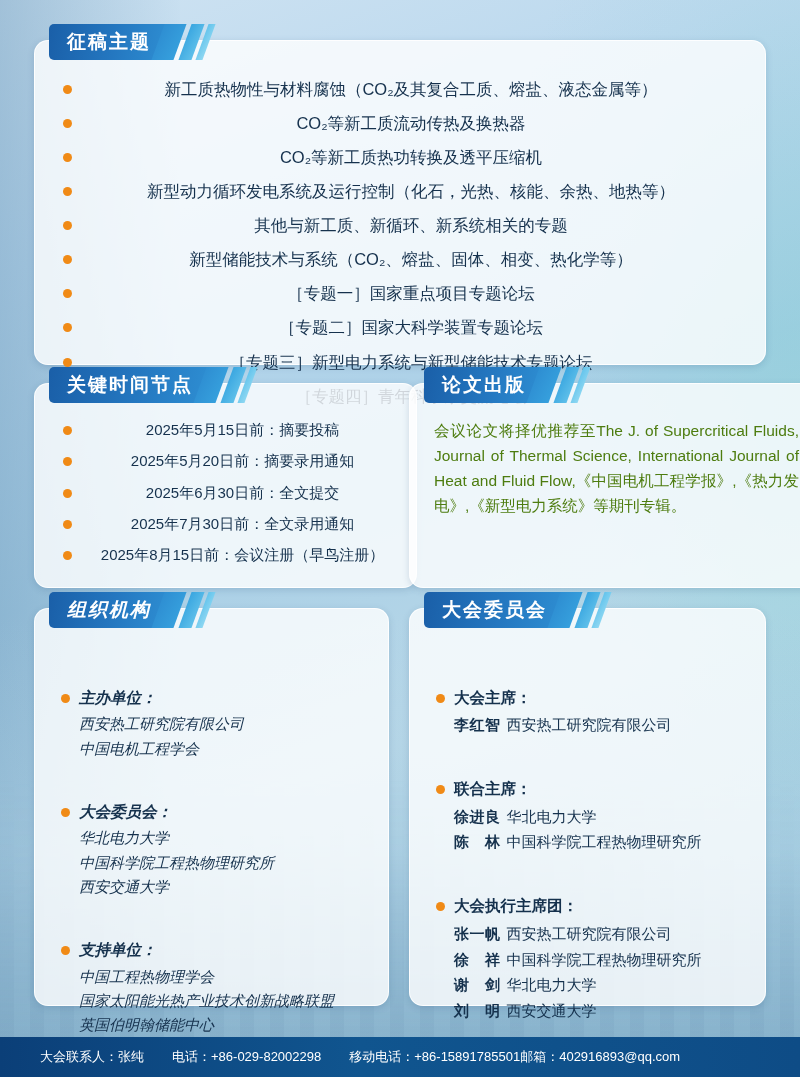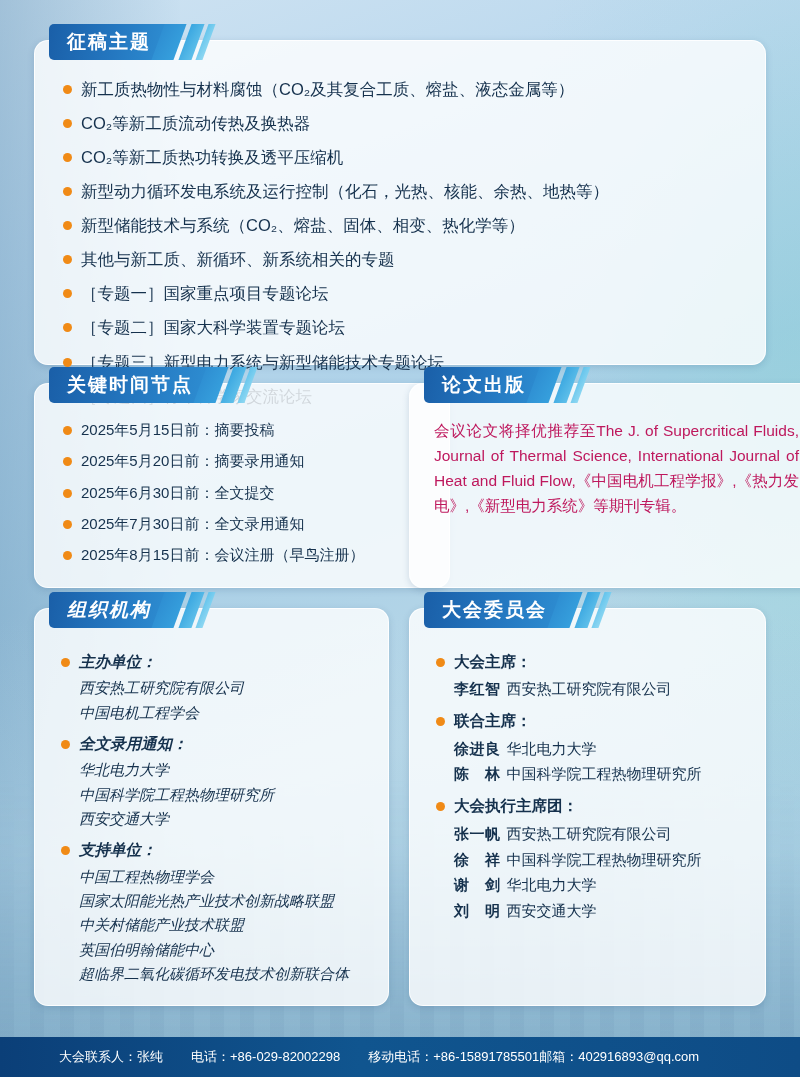--- a/index.html
+++ b/index.html
@@ -80,51 +80,52 @@
     transform: skewX(-20deg);
   }
 
   
   ul.blist { list-style: none; }
   ul.blist li {
     position: relative;
     padding-left: 20px;
     color: #15314d;
     line-height: 1.55;
+    text-align: center;
   }
   ul.blist li::before {
     content: "";
     position: absolute; left: 2px; top: 8px;
     width: 9px; height: 9px; border-radius: 50%;
     background: #f08a16;
   }
 
   
   #card-topics { left: 34px; top: 40px; width: 732px; height: 325px; }
   #card-topics .body { padding: 36px 24px 10px 26px; }
   #card-topics ul.blist li { font-size: 16.5px; margin-bottom: 8.5px; }
 
   
-  #card-dates { left: 34px; top: 383px; width: 416px; height: 205px; }
+  #card-dates { left: 34px; top: 383px; width: 383px; height: 205px; }
   #card-dates .body { padding: 34px 12px 10px 26px; }
   #card-dates ul.blist li { font-size: 15px; margin-bottom: 8px; }
 
   
   #card-pub { left: 409px; top: 383px; width: 413px; height: 205px; }
   #card-pub .body { padding: 34px 22px 10px 24px; }
   #card-pub p {
-    font-size: 15.5px; color: #be185d;
+    font-size: 15.5px; color: #4d7c0f;
     line-height: 1.62; text-align: justify; text-justify: inter-ideograph;
   }
 
   
   #card-org { left: 34px; top: 608px; width: 355px; height: 398px; font-style: italic; }
   #card-com { left: 409px; top: 608px; width: 357px; height: 398px; }
   .org-body { padding: 38px 14px 10px 24px; }
-  .org-group { margin-bottom: 4px; }
+  .org-group { margin-bottom: 4px; margin-top: 36px; }
   .org-head {
     position: relative; padding-left: 20px;
     font-size: 15.5px; font-weight: bold; color: #15314d;
     line-height: 1.9;
   }
   .org-head::before {
     content: ""; position: absolute; left: 2px; top: 11px;
     width: 9px; height: 9px; border-radius: 50%; background: #f08a16;
   }
   .org-item {
@@ -134,21 +135,21 @@
   .person .pname { font-weight: bold; letter-spacing: 0.5px; }
   .person .paff { margin-left: 6px; }
 
   
   #footer {
     position: absolute; left: 0; bottom: 0; width: 800px; height: 40px;
     background: linear-gradient(90deg, #0b3f78 0%, #10558f 45%, #0e4c86 100%);
     display: flex; align-items: center; z-index: 3;
   }
   #footer .fitem { color: #ffffff; font-size: 13px; }
-  #footer .fitem.s1 { margin-left: 59px; }
+  #footer .fitem.s1 { margin-left: 40px; }
   #footer .fitem.s2 { margin-left: 28px; }
   #footer .fitem.s3 { margin-left: 28px; }
   #footer .fitem.s4 { }
 </style>
 </head>
 <body>
 
 <div class="bg-left-glow"></div>
 <div class="bg-right-glow"></div>
 <div class="bg-city"></div>
@@ -161,22 +162,22 @@
       <div class="banner-skew"></div>
       <div class="banner-tail"></div>
       <div class="banner-tail2"></div>
     </div>
     <div class="body">
       <ul class="blist">
         <li>新工质热物性与材料腐蚀（CO₂及其复合工质、熔盐、液态金属等）</li>
         <li>CO₂等新工质流动传热及换热器</li>
         <li>CO₂等新工质热功转换及透平压缩机</li>
         <li>新型动力循环发电系统及运行控制（化石，光热、核能、余热、地热等）</li>
+        <li>其他与新工质、新循环、新系统相关的专题</li>
         <li>新型储能技术与系统（CO₂、熔盐、固体、相变、热化学等）</li>
-        <li>其他与新工质、新循环、新系统相关的专题</li>
         <li>［专题一］国家重点项目专题论坛</li>
         <li>［专题二］国家大科学装置专题论坛</li>
         <li>［专题三］新型电力系统与新型储能技术专题论坛</li>
         <li>［专题四］青年科学家交流论坛</li>
       </ul>
     </div>
   </div>
 
   <div class="card" id="card-dates">
     <div class="banner">
@@ -217,31 +218,30 @@
     </div>
     <div class="org-body">
 
       <div class="org-group">
         <div class="org-head">主办单位：</div>
         <div class="org-item">西安热工研究院有限公司</div>
         <div class="org-item">中国电机工程学会</div>
       </div>
 
       <div class="org-group">
-        <div class="org-head">全文录用通知：</div>
+        <div class="org-head">大会委员会：</div>
         <div class="org-item">华北电力大学</div>
         <div class="org-item">中国科学院工程热物理研究所</div>
         <div class="org-item">西安交通大学</div>
       </div>
 
       <div class="org-group">
         <div class="org-head">支持单位：</div>
         <div class="org-item">中国工程热物理学会</div>
         <div class="org-item">国家太阳能光热产业技术创新战略联盟</div>
-        <div class="org-item">中关村储能产业技术联盟</div>
         <div class="org-item">英国伯明翰储能中心</div>
         <div class="org-item">超临界二氧化碳循环发电技术创新联合体</div>
       </div>
 
     </div>
   </div>
 
   <div class="card" id="card-com">
     <div class="banner">
       <div class="banner-main">大会委员会</div>

